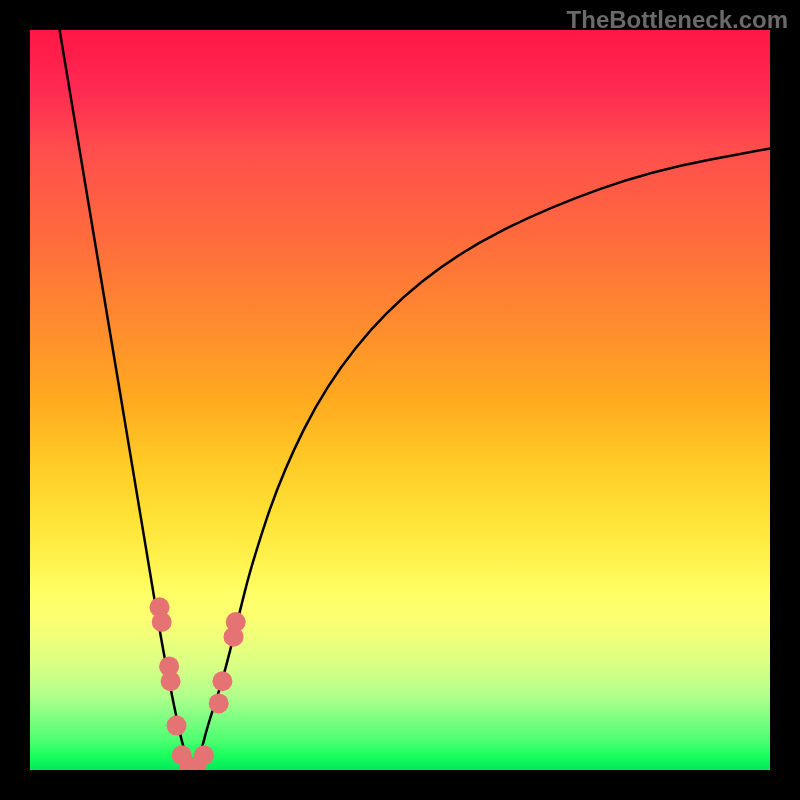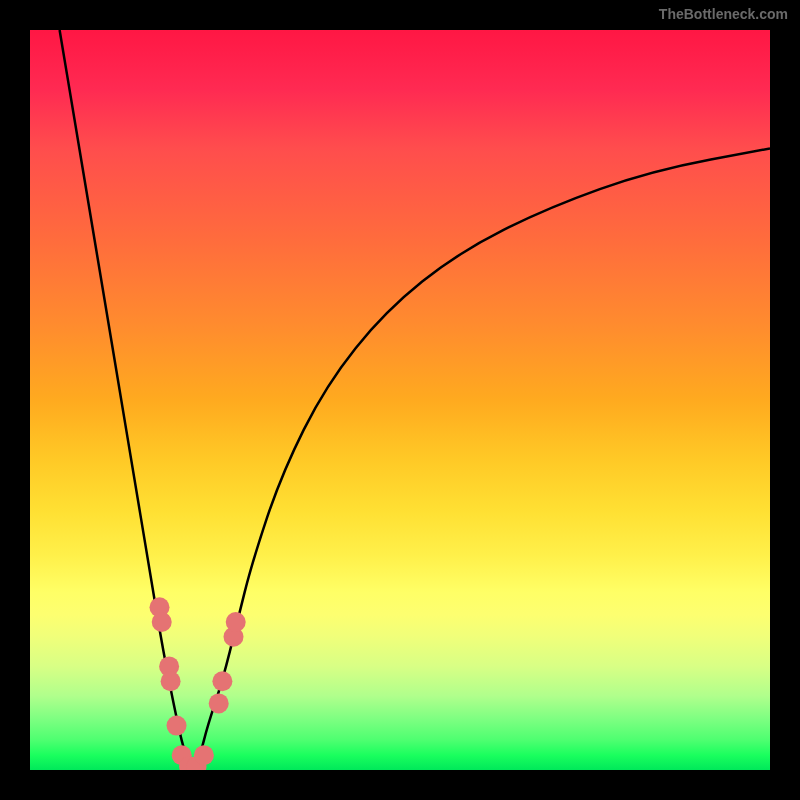--- a/index.html
+++ b/index.html
@@ -12,21 +12,21 @@
       height: 800px;
       background: #000;
       position: relative;
       overflow: hidden;
     }
     .watermark {
       position: absolute;
       top: 6px;
       right: 12px;
       font-family: Arial, sans-serif;
-      font-size: 14px;
+      font-size: 24px;
       font-weight: bold;
       color: #6a6a6a;
       z-index: 10;
       margin-left: 20px;
     }
     .plot-area {
       position: absolute;
       left: 30px;
       top: 30px;
       width: 740px;

